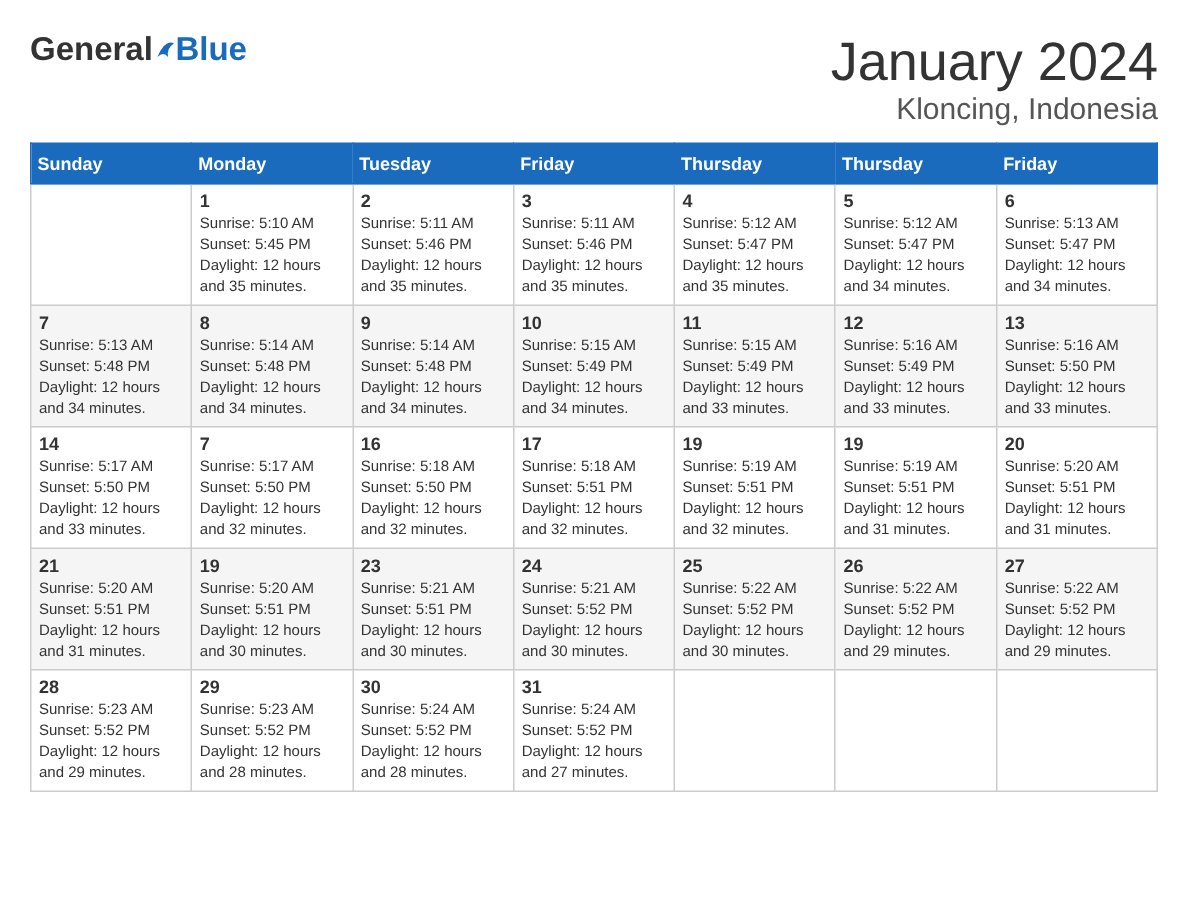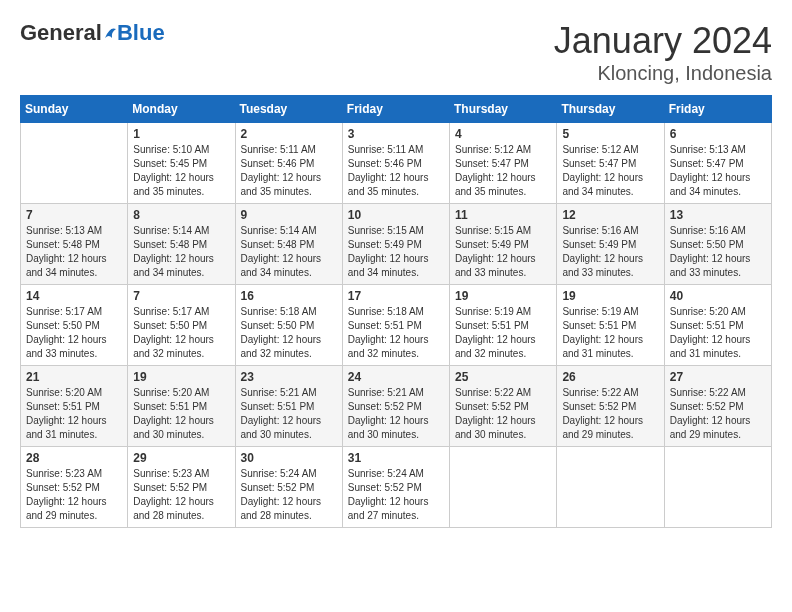--- a/index.html
+++ b/index.html
@@ -235,21 +235,21 @@
 Sunset: 5:51 PM
 Daylight: 12 hours and 32 minutes.</div>
         </td>
         <td>
           <span class="day-number">19</span>
           <div class="day-info" style="white-space: pre-line;">Sunrise: 5:19 AM
 Sunset: 5:51 PM
 Daylight: 12 hours and 31 minutes.</div>
         </td>
         <td>
-          <span class="day-number">40</span>
+          <span class="day-number">20</span>
           <div class="day-info" style="white-space: pre-line;">Sunrise: 5:20 AM
 Sunset: 5:51 PM
 Daylight: 12 hours and 31 minutes.</div>
         </td>
       </tr>
       <tr>
         <td>
           <span class="day-number">21</span>
           <div class="day-info" style="white-space: pre-line;">Sunrise: 5:20 AM
 Sunset: 5:51 PM

